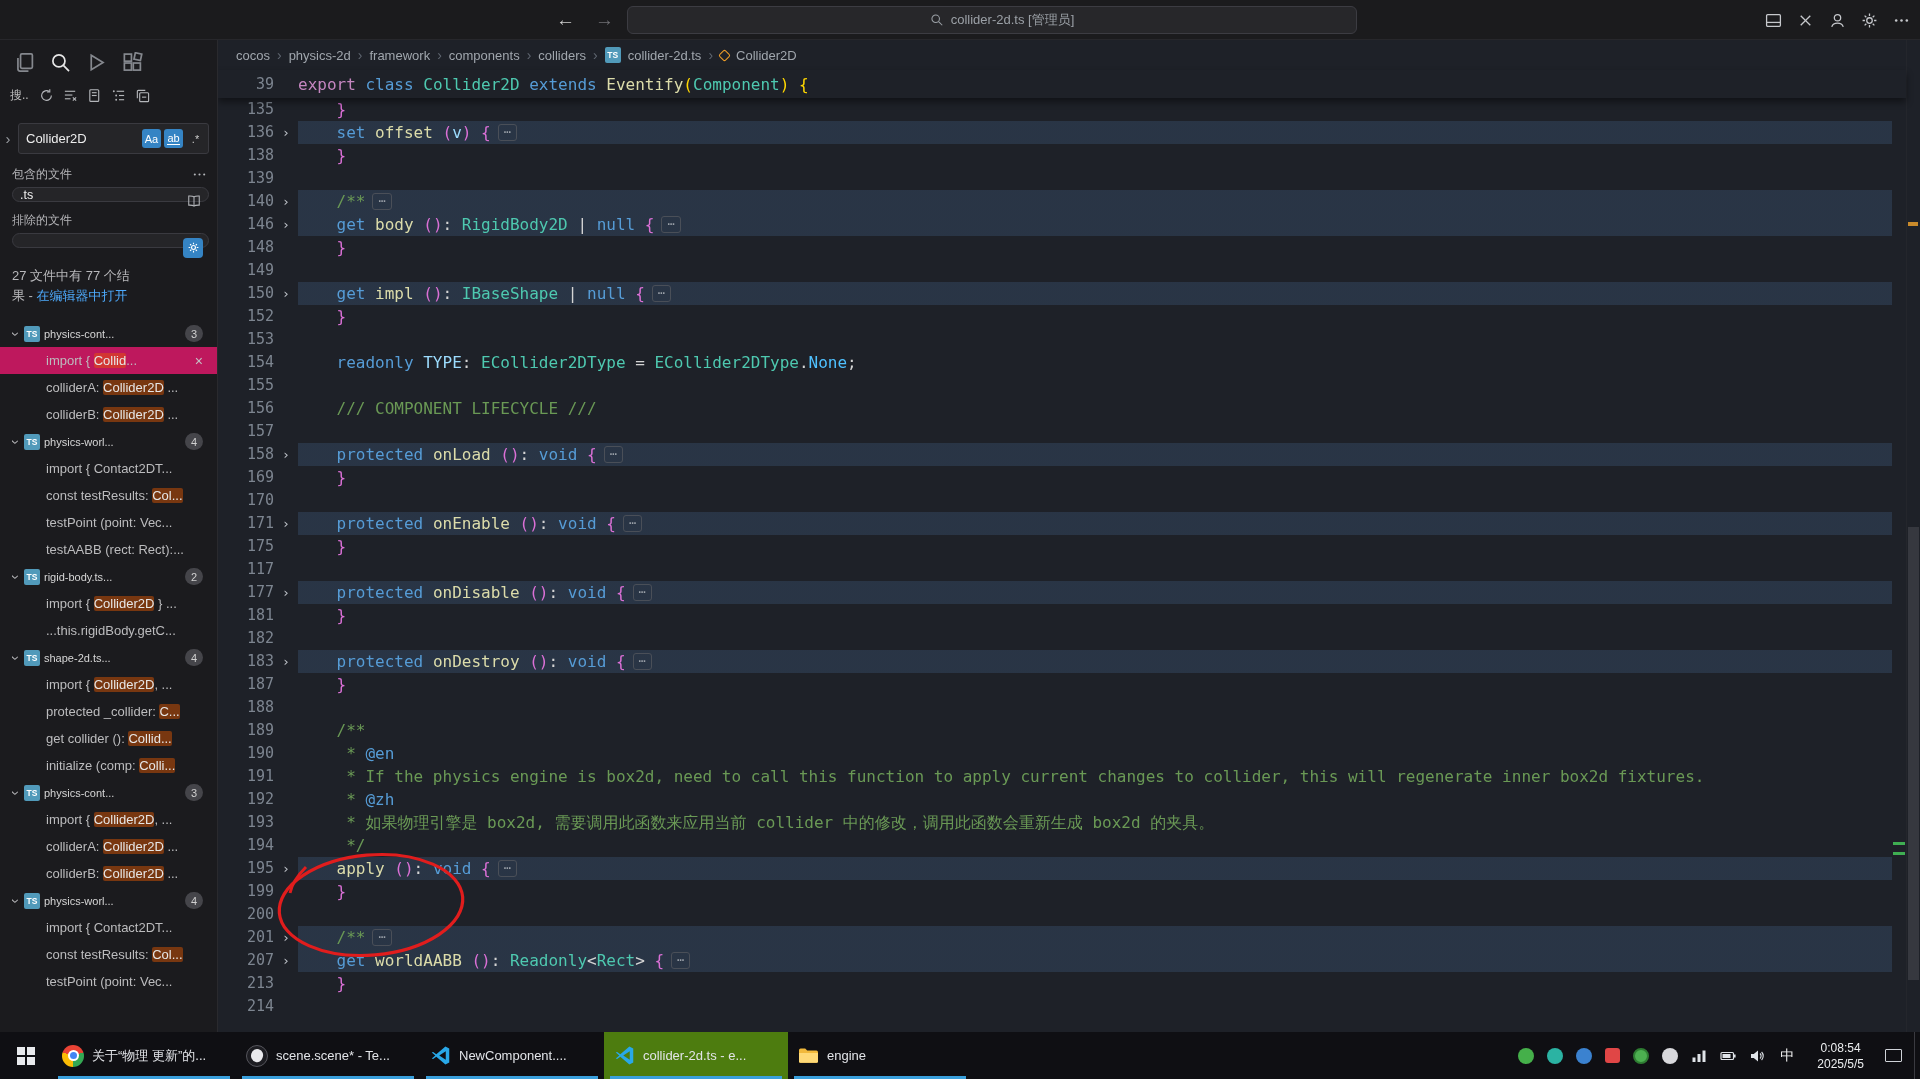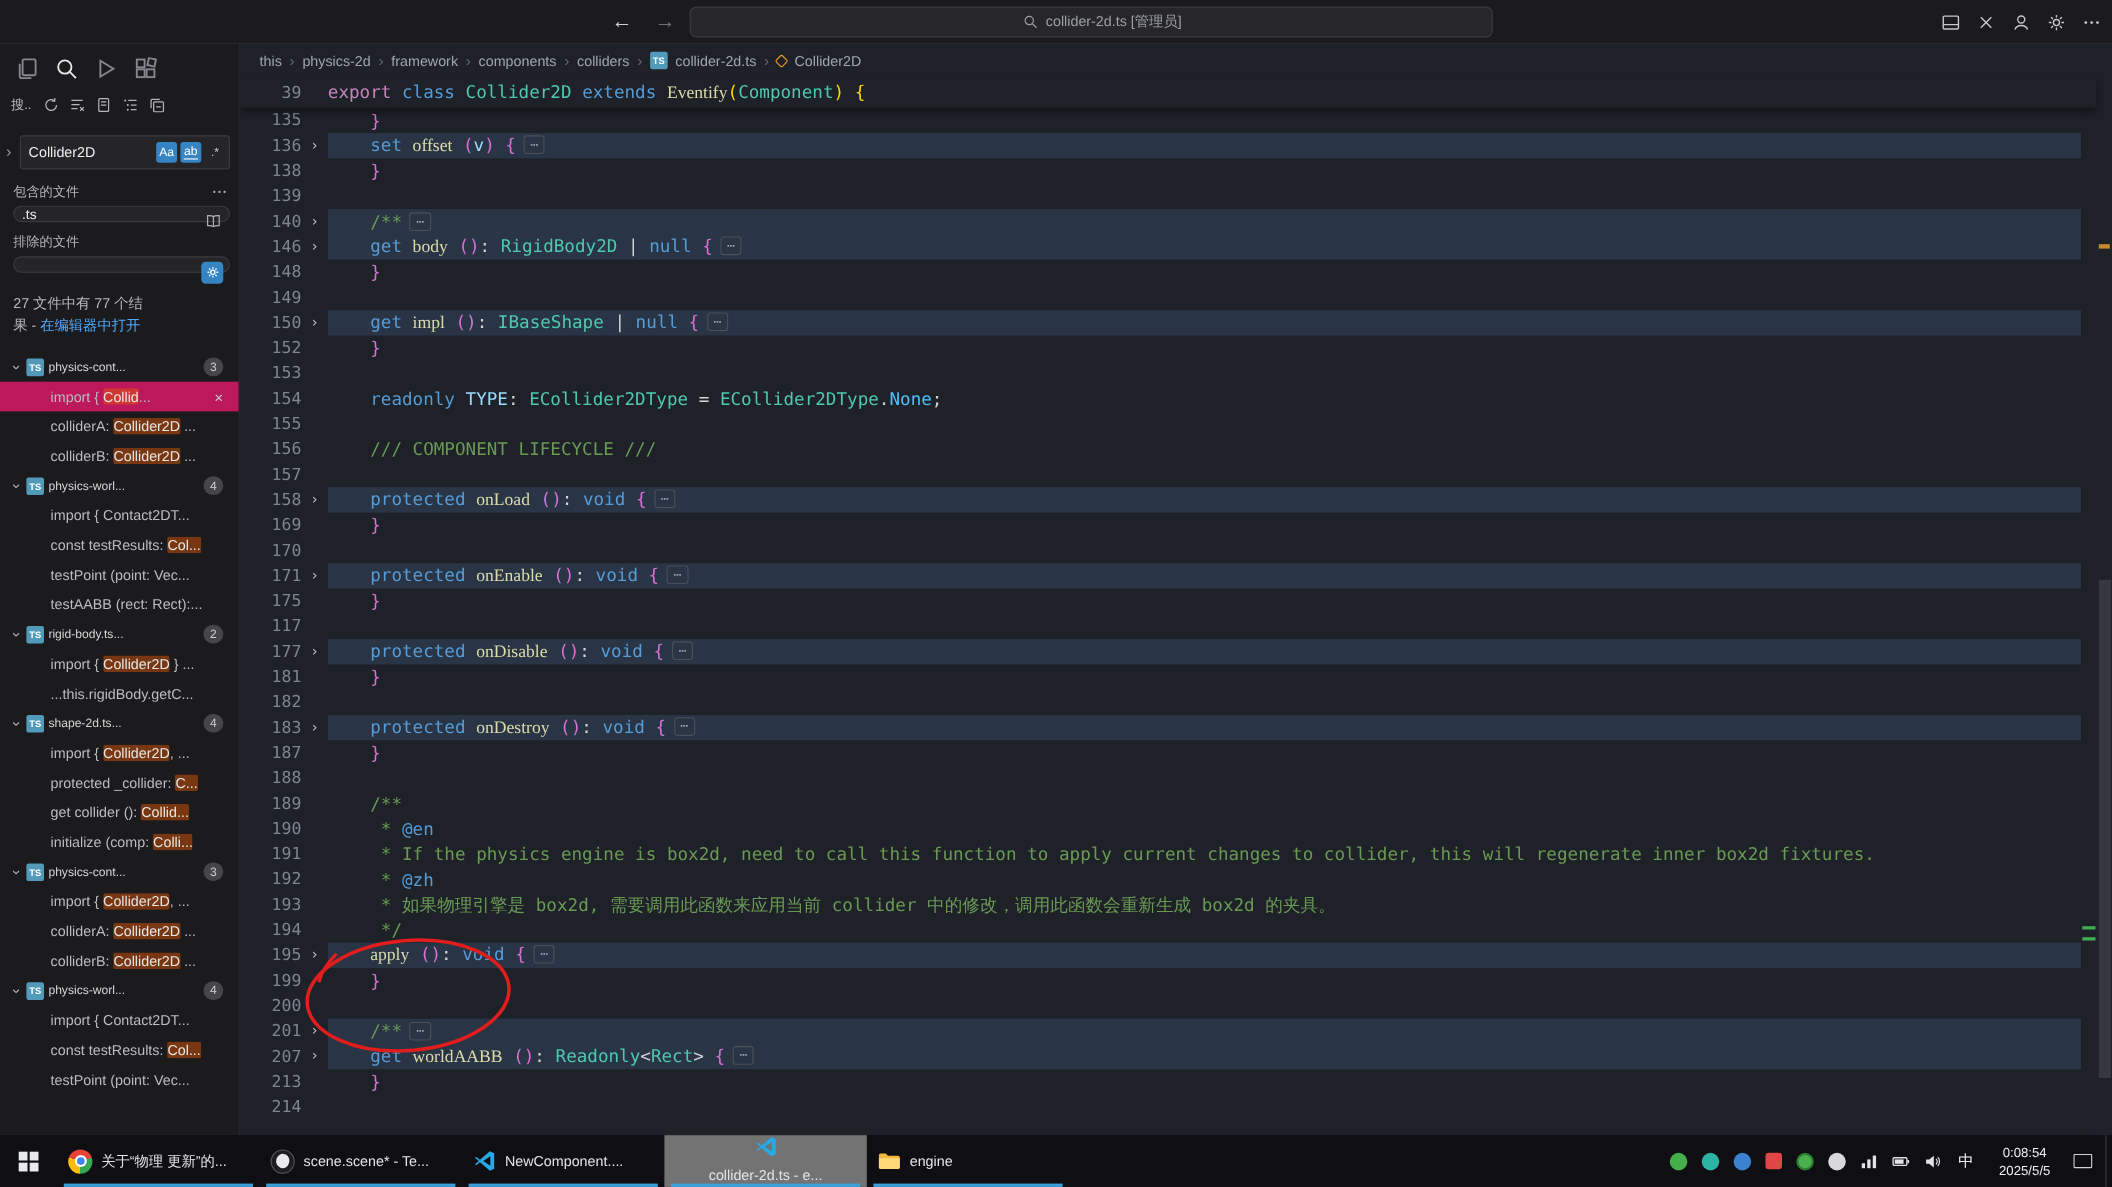--- a/index.html
+++ b/index.html
@@ -64,40 +64,40 @@
   .class-icon { width:9px; height:9px; border:1.5px solid #ee9d28; border-radius:2px; transform:rotate(45deg); display:inline-block; }
   .bc-row .ts-icon, .breadcrumb .ts-icon { margin:0; }
   .sticky { position:absolute; left:0; top:30px; right:14px; height:28px; background:#1e2128; box-shadow:0 4px 7px rgba(0,0,0,0.45); display:flex; align-items:center; z-index:6; font-family:"DejaVu Sans Mono", monospace; font-size:16px; }
   .code-area { position:absolute; left:0; top:58px; right:28px; bottom:0; overflow:hidden; font-family:"DejaVu Sans Mono", monospace; font-size:16px; }
   .code-row { display:flex; height:23px; line-height:23px; align-items:flex-end; }
   .folded-row { background:linear-gradient(90deg, transparent 80px, rgba(96,150,214,0.17) 80px); }
   .ln { flex:0 0 56px; text-align:right; color:#7d8590; font-size:15px; font-family:"DejaVu Sans Mono", monospace; }
   .fold-col { flex:0 0 24px; text-align:center; color:#c0c4ca; font-size:13px; }
   .code-text { white-space:pre; }
   .tk-p { color:#d4d4d4; } .tk-k { color:#569cd6; } .tk-m { color:#c586c0; }
-  .tk-t { color:#4ec9b0; } .tk-f { color:#dcdcaa;font-family:Liberation Serif, serif; } .tk-v { color:#9cdcfe; }
+  .tk-t { color:#4ec9b0; } .tk-f { color:#dcdcaa; } .tk-v { color:#9cdcfe; }
   .tk-e { color:#4fc1ff; } .tk-c { color:#6a9955; } .tk-d { color:#569cd6; }
   .tk-b { color:#da70d6; } .tk-g { color:#ffd700; }
   .foldbox { display:inline-block; margin-left:7px; padding:0 5px; border:1px solid #4a4f58; border-radius:3px; color:#9aa0a8; font-size:12px; line-height:15px; vertical-align:2px; }
   .minimap { position:absolute; top:58px; right:14px; width:14px; bottom:0; background:#1e2128; }
   .mm-mark { position:absolute; left:1px; right:1px; height:3px; }
   .scrollbar { position:absolute; top:0; right:0; width:14px; bottom:0; background:#1e2128; border-left:1px solid #24262c; }
   .sb-thumb { position:absolute; left:1px; right:1px; top:487px; height:453px; background:rgba(140,140,145,0.22); }
   .sb-find-mark { position:absolute; right:2px; width:10px; height:4px; top:182px; background:#c98a2b; }
 
   
   .annotation { position:absolute; left:268px; top:843px; width:210px; height:125px; z-index:20; pointer-events:none; }
 
   
   .taskbar { position:absolute; left:0; bottom:0; width:1920px; height:47px; background:#0f0f13; display:flex; align-items:stretch; z-index:40; }
   .start-btn { width:52px; display:flex; align-items:center; justify-content:center; cursor:pointer; }
   .win-logo { display:grid; grid-template-columns:8px 8px; grid-template-rows:8px 8px; gap:2px; }
   .win-logo span { background:#e8eaed; }
   .task-btn { width:184px; display:flex; align-items:center; gap:8px; padding:0 10px; position:relative; cursor:pointer; }
-  .task-btn.active { background:#737373;flex-direction:column; }
+  .task-btn.active { background:#4d7c0f; }
   .task-label { font-size:13px; color:#e2e4e8; white-space:nowrap; overflow:hidden; }
   .task-underline { position:absolute; left:6px; right:6px; bottom:0; height:3px; background:#3aa0dc; }
   .chrome-icon { width:22px; height:22px; border-radius:50%; background:conic-gradient(from -70deg, #ea4335 0deg 140deg, #34a853 140deg 250deg, #fbbc05 250deg 360deg); position:relative; flex:0 0 22px; }
   .chrome-icon::after { content:""; position:absolute; left:5.5px; top:5.5px; width:11px; height:11px; background:#ffffff; border-radius:50%; }
   .chrome-icon::before { content:""; position:absolute; left:7.5px; top:7.5px; width:7px; height:7px; background:#4285f4; border-radius:50%; z-index:1; }
   .cocos-icon { width:22px; height:22px; border-radius:50%; background:#1d1d22; border:1px solid #55555c; position:relative; flex:0 0 22px; }
   .cocos-icon::after { content:""; position:absolute; left:4px; top:3px; width:12px; height:13px; background:#e9e9ec; border-radius:50% 50% 46% 54%; transform:rotate(18deg); }
   .vsc-icon { width:21px; height:21px; flex:0 0 21px; }
   .folder-icon { width:21px; height:17px; flex:0 0 21px; }
   .tray { margin-left:auto; display:flex; align-items:center; gap:13px; padding-right:8px; }
@@ -381,21 +381,21 @@
         <span class="item-text"><span>const testResults: </span><span class="match-hl">Col...</span></span>
       </div>
       <div class="tree-row item-row">
         <span class="item-text"><span>testPoint (point: Vec...</span></span>
       </div>
     </div>
 </div>
 
 <div class="editor">
   <div class="breadcrumb">
-      <span class="bc-item">this</span>
+      <span class="bc-item">cocos</span>
       <span class="bc-sep">›</span>
       <span class="bc-item">physics-2d</span>
       <span class="bc-sep">›</span>
       <span class="bc-item">framework</span>
       <span class="bc-sep">›</span>
       <span class="bc-item">components</span>
       <span class="bc-sep">›</span>
       <span class="bc-item">colliders</span>
       <span class="bc-sep">›</span>
       <span class="ts-icon">TS</span>

